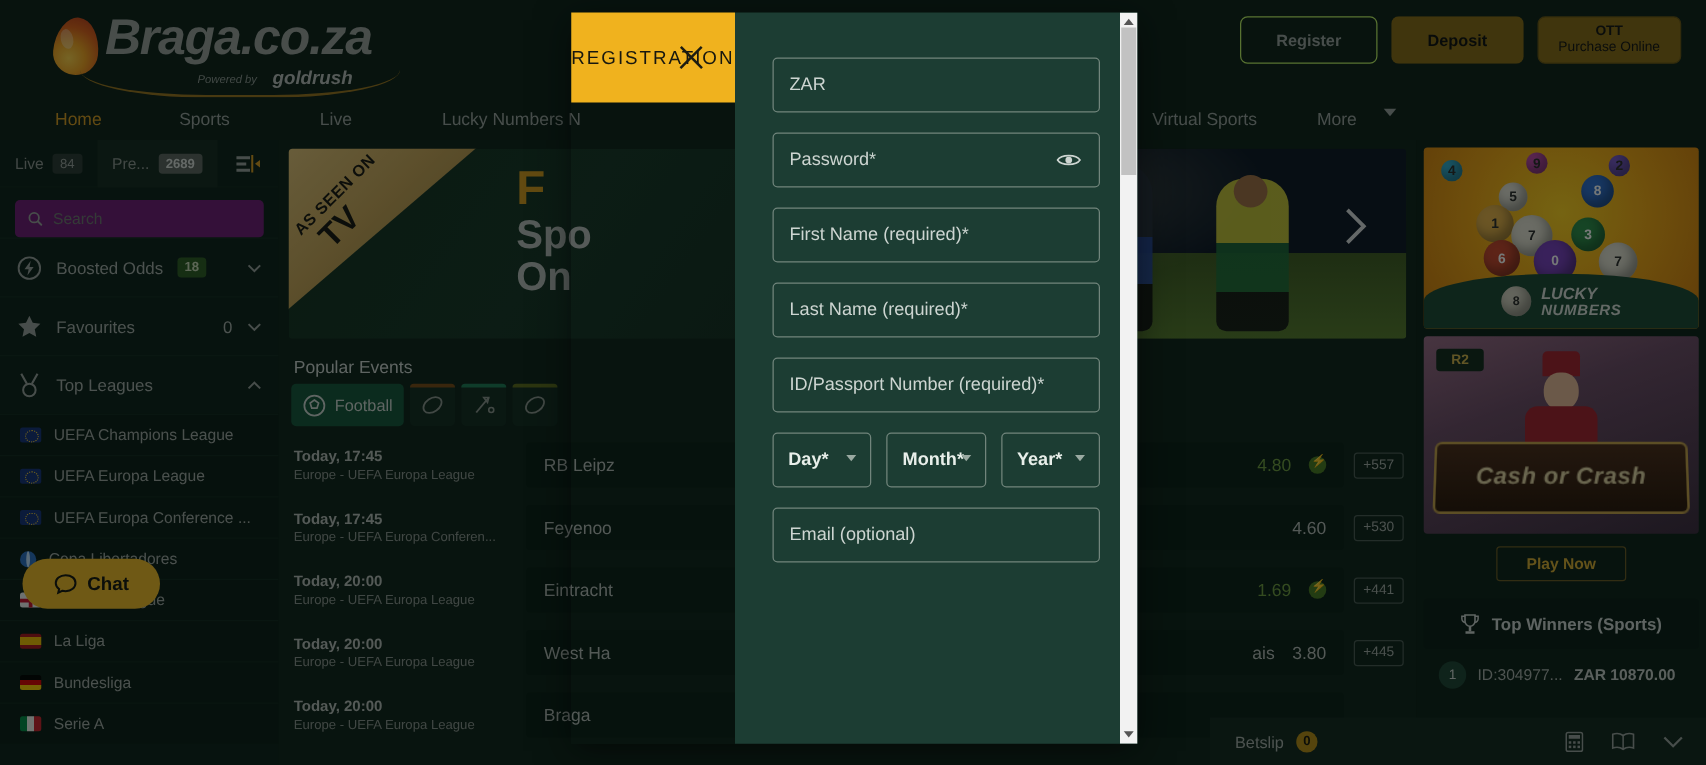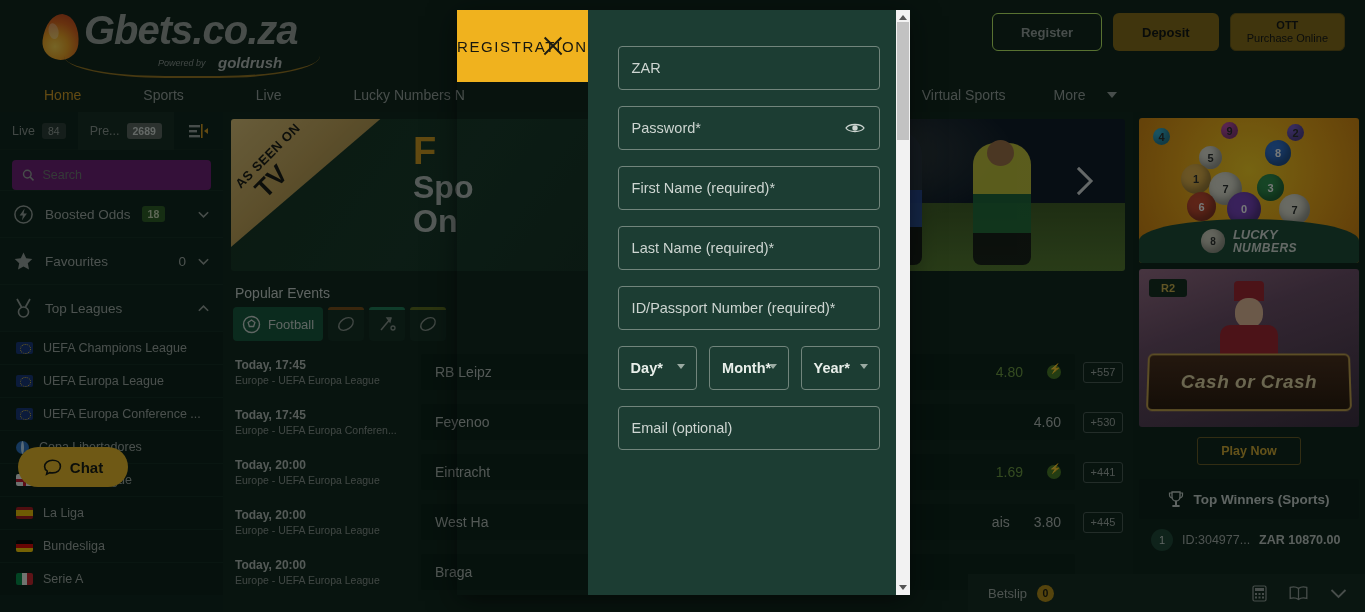--- a/index.html
+++ b/index.html
@@ -235,21 +235,21 @@
   }
   .ev-time { width: 178px; }
   .ev-time .t { font-size: 12px; font-weight: bold; color: #b6bcb8; }
   .ev-time .c { font-size: 10.5px; color: #8b938e; margin-top: 2px; }
   .ev-teams {
     flex: 1; height: 36px; background: #0a1d15; border-radius: 3px;
     display: flex; align-items: center; padding: 0 14px;
     font-size: 14px; color: #b4bab6; justify-content: space-between;
     cursor: pointer;
   }
-  .ev-odd { font-size: 14px; color: #b4bab6; display:flex; align-items:center; gap:24px;}
+  .ev-odd { font-size: 14px; color: #b4bab6; display:flex; align-items:center; gap:14px;}
   .ev-odd.boost { color: #6f9c3f; }
   .bolt {
     width: 14px; height: 14px; border-radius: 50%; background: #4b7a22;
     display: inline-block; position: relative;
   }
   .bolt:after {
     content:"⚡"; position:absolute; left:2px; top:-2px; font-size:10px; color:#dbe7c8;
   }
   .ev-more {
     width: 40px; height: 21px; border: 1px solid #4a5953; border-radius: 3px;
@@ -411,21 +411,21 @@
   .svgico { display: block; }
 </style>
 </head>
 <body>
 
 <div class="app">
 
   <div class="header">
     <div class="logo-wrap">
       <div class="logo-drop"></div>
-      <div class="logo-text">Gbets.co.za</div>
+      <div class="logo-text">Braga.co.za</div>
       <div class="logo-swoosh"></div>
       <div class="logo-powered">Powered by</div>
       <div class="logo-goldrush">goldrush</div>
     </div>
 
     <div class="hdr-btns">
       <div class="hbtn outline">Register</div>
       <div class="hbtn">Deposit</div>
       <div class="hbtn ott">
         <div class="ott-top">OTT</div>
@@ -434,21 +434,21 @@
     </div>
 
     <div class="nav">
       <div class="nav-item active" style="margin-left:44px">Home</div>
       <div class="nav-item" style="margin-left:62px">Sports</div>
       <div class="nav-item" style="margin-left:72px">Live</div>
       <div class="nav-item" style="margin-left:72px">Lucky Numbers N</div>
       <div class="nav-item" style="margin-left:298px">s TV</div>
       <div class="nav-item" style="margin-left:56px">E-Sports</div>
       <div class="nav-item" style="margin-left:20px">Virtual Sports</div>
-      <div class="nav-item" style="margin-left:48px;display:flex;align-items:center;gap:22px">
+      <div class="nav-item" style="margin-left:48px;display:flex;align-items:flex-start;gap:22px">
         <span>More</span>
         <span style="display:inline-block;width:0;height:0;border-left:5px solid transparent;border-right:5px solid transparent;border-top:6px solid #9aa19d"></span>
       </div>
     </div>
   </div>
 
   <div class="sidebar">
     <div class="lp-tabs">
       <div class="lp-tab">
         <span>Live</span>

